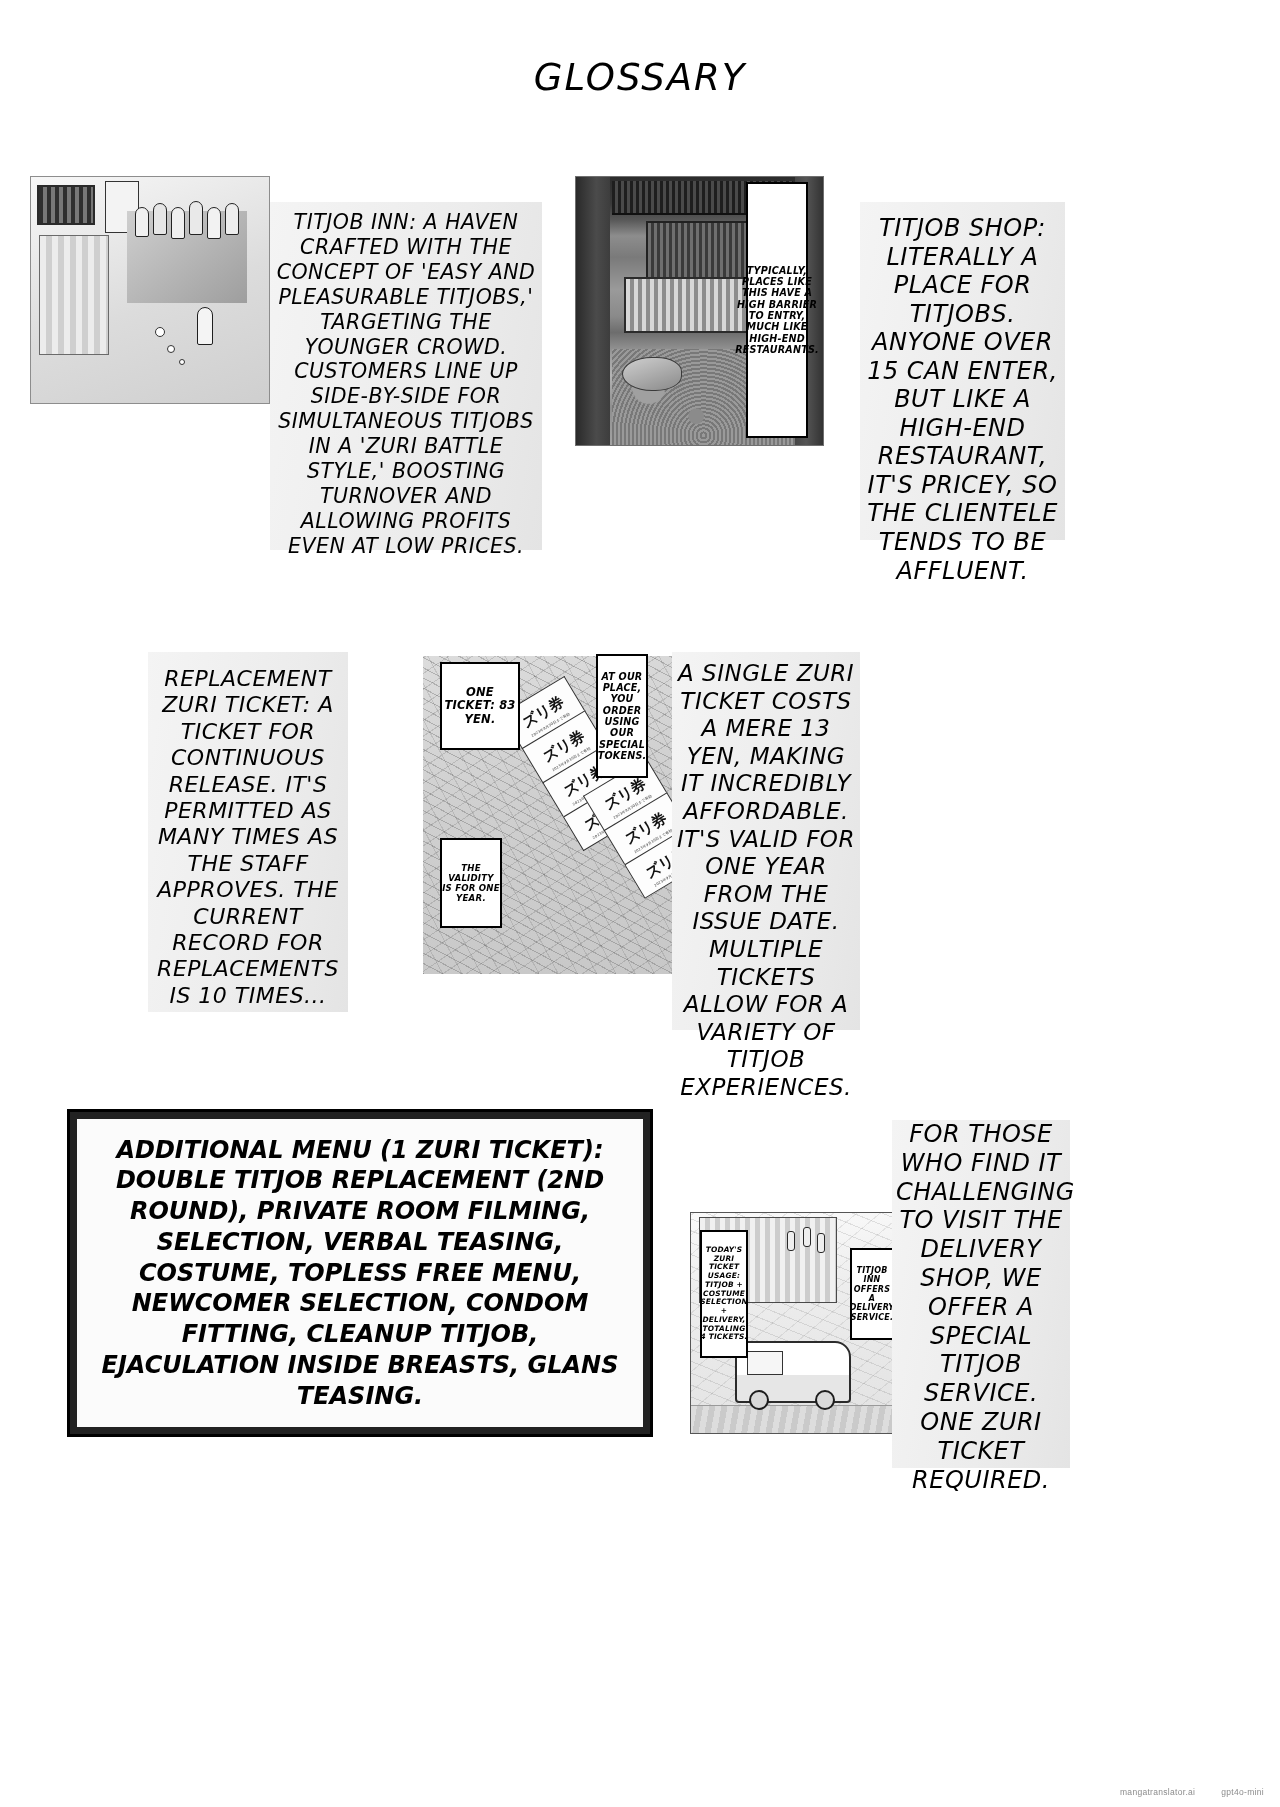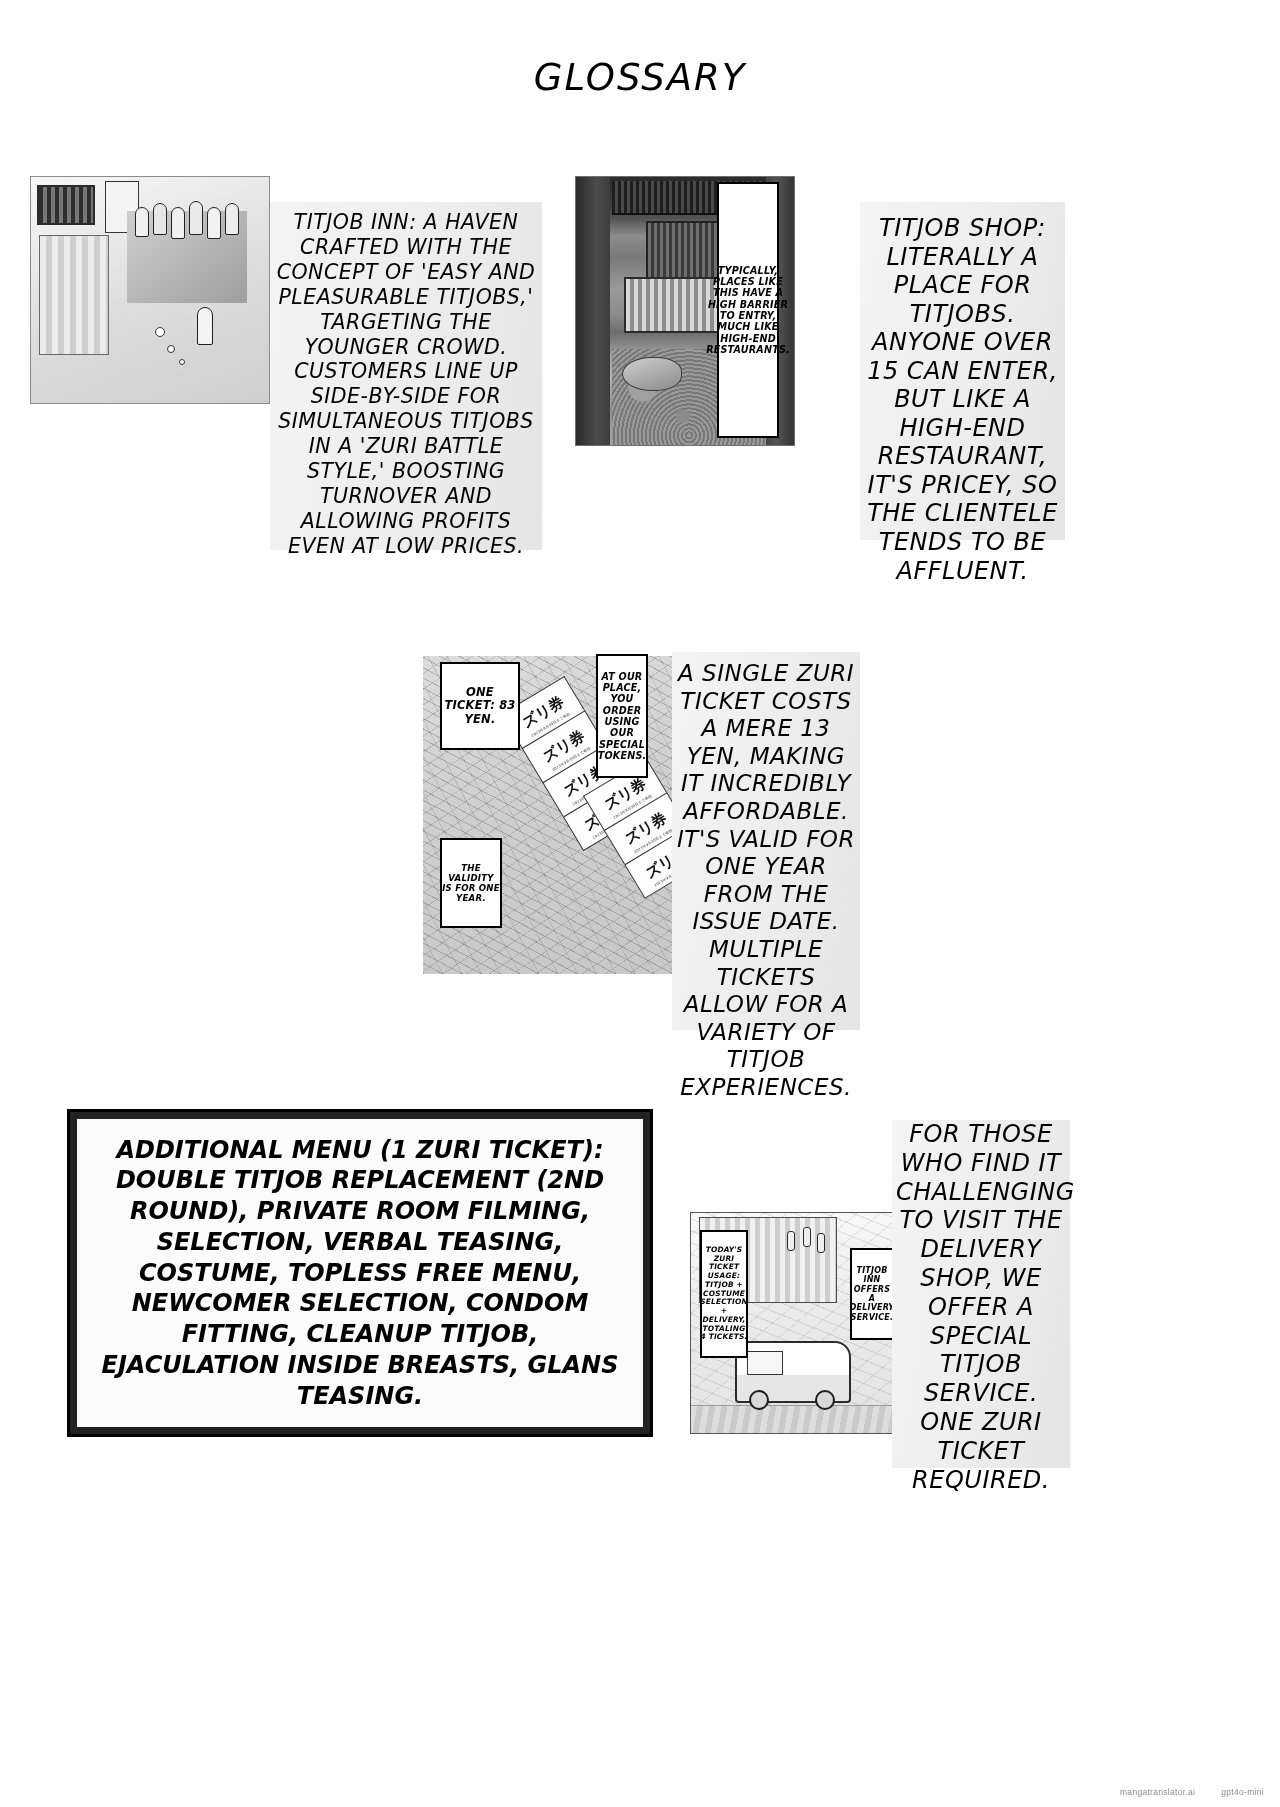--- a/index.html
+++ b/index.html
@@ -62,21 +62,21 @@
   .caption-text {
     font-size: 20.5px;
     line-height: 1.215;
     text-align: center;
     color: #000;
   }
 
   .c1 { left: 270px; top: 0px; width: 272px; height: 348px; padding: 8px 6px 0 6px; }
   .c1 .caption-text { font-size: 20.5px; }
 
-  .p2-wrap { left: 575px; top: 8px; width: 220px; height: 270px; }
+  .p2-wrap { left: 575px; top: 8px; width: 249px; height: 270px; }
   .p2-art {
     position: absolute; inset: 0;
     border: 1px solid #6f6f6f;
     background:
       linear-gradient(180deg,#2c2c2c 0%,#3a3a3a 10%,#585858 16%,#8d8d8d 22%,#7a7a7a 30%,#9a9a9a 42%,#8a8a8a 52%,#6d6d6d 58%,#9b9b9b 66%,#b4b4b4 74%,#8f8f8f 86%,#a3a3a3 100%);
   }
   .p2-shade-left {
     position: absolute; left: 0; top: 0; width: 34px; height: 100%;
     background: linear-gradient(90deg,#2a2a2a,#4b4b4b 60%,#3d3d3d);
   }
@@ -344,20 +344,23 @@
       </div>
     </div>
 
     <div class="caption-block c2">
       <div class="caption-text comic">TITJOB SHOP: LITERALLY A PLACE FOR TITJOBS. ANYONE OVER 15 CAN ENTER, BUT LIKE A HIGH-END RESTAURANT, IT'S PRICEY, SO THE CLIENTELE TENDS TO BE AFFLUENT.</div>
     </div>
   </div>
 
   <div class="row2">
 
+    <div class="caption-block c3">
+      <div class="caption-text comic">REPLACEMENT ZURI TICKET: A TICKET FOR CONTINUOUS RELEASE. IT'S PERMITTED AS MANY TIMES AS THE STAFF APPROVES. THE CURRENT RECORD FOR REPLACEMENTS IS 10 TIMES...</div>
+    </div>
 
     <div class="panel-img p3-wrap" style="background:transparent;">
       <div class="p3-art">
         <div class="hatch"></div>
 
         <div class="ticket-strip">
           <div class="ticket">
             <span class="ticket-jp">ズリ券</span>
             <span class="ticket-sub">2023年9月30日まで有効</span>
           </div>

